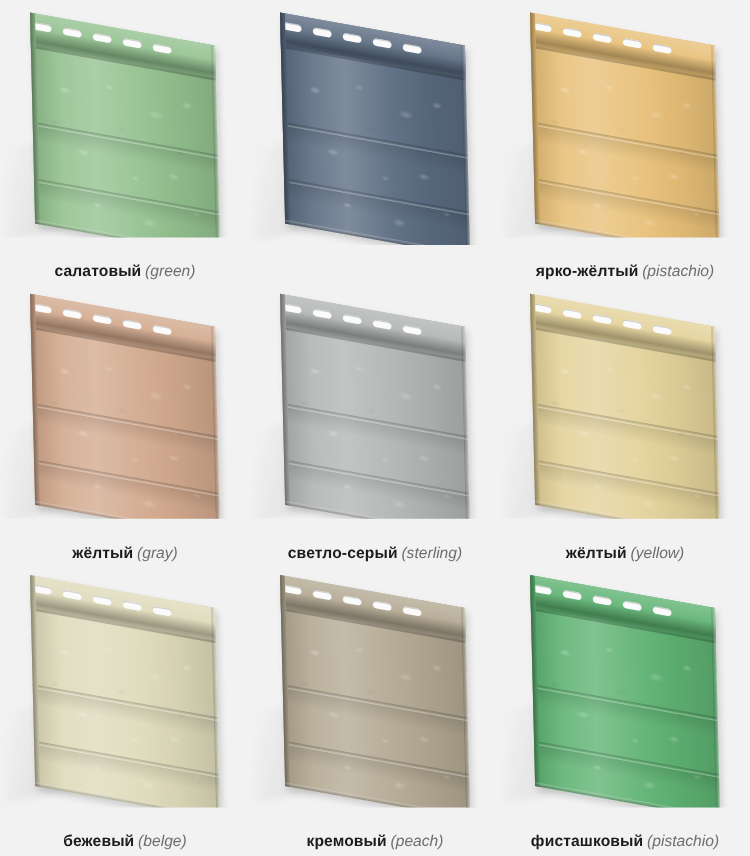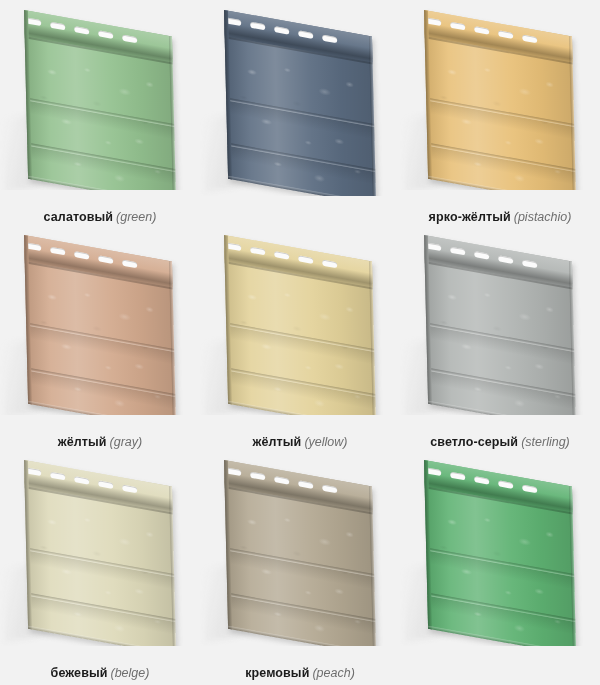--- a/index.html
+++ b/index.html
@@ -309,20 +309,46 @@
             <div class="edge-left"></div>
             <div class="edge-right"></div>
             <div class="edge-bottom"></div>
           </div>
         </div>
         <div class="caption"><span class="ru">жёлтый</span><span class="en">(gray)</span></div>
       </div>
       <div class="swatch-cell">
         <div class="panel-stage">
           <div class="panel-shadow"></div>
+          <div class="panel-board" style="--base: #b0b4b2;">
+            <div class="panel-face"></div>
+            <div class="groove g1"></div>
+            <div class="lap-shade s1"></div>
+            <div class="groove g2"></div>
+            <div class="lap-shade s2"></div>
+            <div class="nail-strip">
+              <div class="nail-slots">
+                <div class="nail-slot"></div>
+                <div class="nail-slot"></div>
+                <div class="nail-slot"></div>
+                <div class="nail-slot"></div>
+                <div class="nail-slot"></div>
+              </div>
+            </div>
+            <div class="strip-reveal"></div>
+            <div class="edge-left"></div>
+            <div class="edge-right"></div>
+            <div class="edge-bottom"></div>
+          </div>
+        </div>
+        <div class="caption"><span class="ru">светло-серый</span><span class="en">(sterling)</span></div>
+      </div>
+      <div class="swatch-cell">
+        <div class="panel-stage">
+          <div class="panel-shadow"></div>
           <div class="panel-board" style="--base: #e3d29a;">
             <div class="panel-face"></div>
             <div class="groove g1"></div>
             <div class="lap-shade s1"></div>
             <div class="groove g2"></div>
             <div class="lap-shade s2"></div>
             <div class="nail-strip">
               <div class="nail-slots">
                 <div class="nail-slot"></div>
                 <div class="nail-slot"></div>
@@ -335,46 +361,20 @@
             <div class="edge-left"></div>
             <div class="edge-right"></div>
             <div class="edge-bottom"></div>
           </div>
         </div>
         <div class="caption"><span class="ru">жёлтый</span><span class="en">(yellow)</span></div>
       </div>
       <div class="swatch-cell">
         <div class="panel-stage">
           <div class="panel-shadow"></div>
-          <div class="panel-board" style="--base: #b0b4b2;">
-            <div class="panel-face"></div>
-            <div class="groove g1"></div>
-            <div class="lap-shade s1"></div>
-            <div class="groove g2"></div>
-            <div class="lap-shade s2"></div>
-            <div class="nail-strip">
-              <div class="nail-slots">
-                <div class="nail-slot"></div>
-                <div class="nail-slot"></div>
-                <div class="nail-slot"></div>
-                <div class="nail-slot"></div>
-                <div class="nail-slot"></div>
-              </div>
-            </div>
-            <div class="strip-reveal"></div>
-            <div class="edge-left"></div>
-            <div class="edge-right"></div>
-            <div class="edge-bottom"></div>
-          </div>
-        </div>
-        <div class="caption"><span class="ru">светло-серый</span><span class="en">(sterling)</span></div>
-      </div>
-      <div class="swatch-cell">
-        <div class="panel-stage">
-          <div class="panel-shadow"></div>
           <div class="panel-board" style="--base: #dedaba;">
             <div class="panel-face"></div>
             <div class="groove g1"></div>
             <div class="lap-shade s1"></div>
             <div class="groove g2"></div>
             <div class="lap-shade s2"></div>
             <div class="nail-strip">
               <div class="nail-slots">
                 <div class="nail-slot"></div>
                 <div class="nail-slot"></div>
@@ -434,15 +434,16 @@
                 <div class="nail-slot"></div>
                 <div class="nail-slot"></div>
               </div>
             </div>
             <div class="strip-reveal"></div>
             <div class="edge-left"></div>
             <div class="edge-right"></div>
             <div class="edge-bottom"></div>
           </div>
         </div>
+        <div class="caption"><span class="ru">фисташковый</span><span class="en">(pistachio)</span></div>
       </div>
     </div>
 </div>
 
 </body></html>

